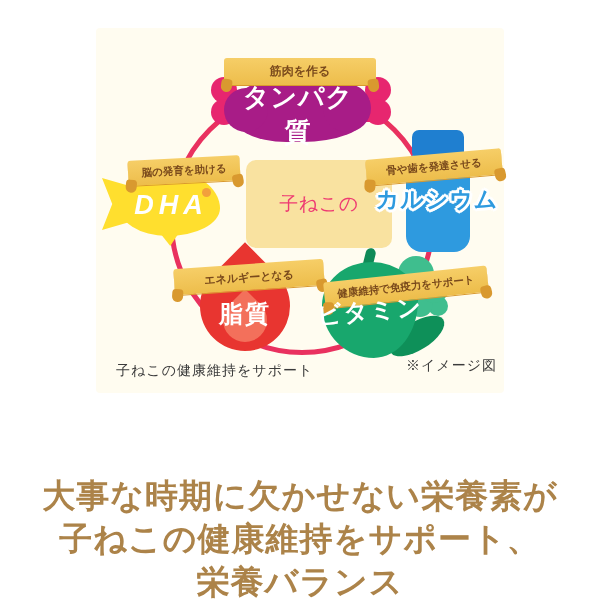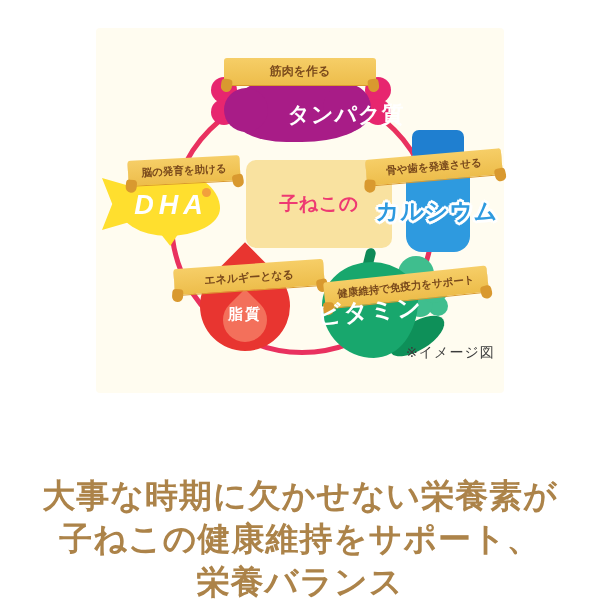--- a/index.html
+++ b/index.html
@@ -33,74 +33,74 @@
   .bone-knob { width:26px; height:26px; border-radius:50%; background:#E7266F; }
   .bk1 { left:115px; top:49px; } .bk2 { left:115px; top:71px; }
   .bk3 { left:269px; top:49px; } .bk4 { left:269px; top:71px; }
   .meat { left:134px; top:50px; width:136px; height:64px; background:#A81C87;
           border-radius:42% 46% 50% 44% / 58% 62% 42% 48%; }
   .meat::before { content:""; position:absolute; left:-6px; top:10px; width:44px; height:44px;
           border-radius:50%; background:#A81C87; }
   .meat::after  { content:""; position:absolute; right:-5px; top:6px; width:48px; height:48px;
           border-radius:50%; background:#A81C87; }
   .protein-ribbon { left:128px; top:30px; width:152px; height:27px; font-size:12px; }
-  .protein-label  { left:134px; top:58px; width:136px; height:58px; font-size:22px; letter-spacing:1px;margin-left:48px; }
+  .protein-label  { left:134px; top:58px; width:136px; height:58px; font-size:26px; letter-spacing:1px; }
 
   
   .bottle-cap  { left:316px; top:102px; width:52px; height:26px; background:#1F7FD0; border-radius:7px 7px 4px 4px; }
   .bottle-body { left:310px; top:124px; width:64px; height:100px; background:#2E9ADF; border-radius:16px; }
   .bottle-drip { left:318px; top:124px; width:15px; height:15px; background:#1F7FD0; border-radius:50%;
                  box-shadow:17px 3px 0 #1F7FD0, 33px -1px 0 #1F7FD0; }
   .calcium-ribbon { left:270px; top:126px; width:136px; height:26px; transform:rotate(-5deg); font-size:10.5px; }
-  .calcium-label  { left:266px; top:166px; width:150px; height:34px; font-size:23px; color:#2E9ADF; letter-spacing:1px;
+  .calcium-label  { left:266px; top:154px; width:150px; height:34px; font-size:23px; color:#2E9ADF; letter-spacing:1px;
                  text-shadow:-2px -2px 0 #fff, 2px -2px 0 #fff, -2px 2px 0 #fff, 2px 2px 0 #fff,
                               0 -3px 0 #fff, 0 3px 0 #fff, -3px 0 0 #fff, 3px 0 0 #fff; }
 
   
   .fish-body { left:22px; top:142px; width:102px; height:66px; background:#FFDF2E;
                border-radius:46% 54% 52% 48% / 52% 58% 42% 48%; }
   .fish-tail { left:6px; top:150px; width:32px; height:52px; background:#FFDF2E;
                clip-path:polygon(100% 18%, 0 0, 32% 50%, 0 100%, 100% 82%); }
   .fish-fin  { left:60px; top:200px; width:26px; height:18px; background:#FFDF2E;
                clip-path:polygon(0 0, 100% 0, 55% 100%); }
   .fish-eye  { left:106px; top:160px; width:9px; height:9px; border-radius:50%; background:#F2A03C; z-index:3; }
   .dha-ribbon { left:32px; top:130px; width:112px; height:25px; transform:rotate(-3deg); font-size:10.5px; }
   .dha-label  { left:20px; top:158px; width:110px; height:38px; font-size:27px; letter-spacing:5px;font-style:italic; }
 
   
   .flame       { left:104px; top:233px; width:90px; height:90px; background:#E83530;
                  border-radius:0 50% 50% 50%; transform:rotate(45deg); }
   .flame-inner { left:127px; top:270px; width:44px; height:44px; background:#F3705B;
                  border-radius:0 50% 50% 50%; transform:rotate(45deg); z-index:3; }
   .fat-ribbon { left:78px; top:236px; width:150px; height:26px; transform:rotate(-4deg); }
-  .fat-label  { left:104px; top:266px; width:90px; height:40px; font-size:15px; letter-spacing:2px; }
+  .fat-label  { left:104px; top:266px; width:90px; height:40px; font-size:24px; letter-spacing:2px; }
 
   
   .pumpkin { left:226px; top:234px; width:96px; height:96px; background:#18A76D;
              border-radius:52% 48% 46% 54% / 45% 40% 60% 55%; }
   .pumpkin-stem { left:268px; top:220px; width:10px; height:24px; background:#0F8A57;
              border-radius:5px; transform:rotate(14deg); }
   .leaf { left:290px; top:294px; width:62px; height:28px; background:#0E9059;
           border-radius:50%; transform:rotate(-32deg); }
   .broccoli { left:302px; top:228px; width:36px; height:36px; background:#3FBE8E; border-radius:50%;
           box-shadow:18px 14px 0 -3px #3FBE8E, 4px 30px 0 -5px #3FBE8E, 22px 32px 0 -8px #3FBE8E; }
   .vitamin-ribbon { left:228px; top:246px; width:164px; height:26px; transform:rotate(-6deg); font-size:10.5px; }
   .vitamin-label  { left:212px; top:264px; width:124px; height:38px; font-size:24px; letter-spacing:2px;
                     transform:rotate(-5deg); }
 
   
   .center-box { position:absolute; z-index:3; left:150px; top:132px; width:146px; height:88px;
                 background:#F9E2A0; border-radius:10px; display:flex; flex-direction:column;
                 align-items:center; justify-content:center;
-                color:#EE3A72; font-size:19px; font-weight:700; line-height:1.42; letter-spacing:0.5px; }
+                color:#EE3A72; font-size:19px; font-weight:400; line-height:1.42; letter-spacing:0.5px; }
 
   
   .caption { position:absolute; z-index:5; color:#3B3B3B; font-size:14px; letter-spacing:1px; }
   .caption-left  { left:20px; top:334px; }
-  .caption-right { left:310px; top:316px; }
+  .caption-right { left:310px; top:329px;font-family:Liberation Mono, monospace; }
 
   
   .headline { position:absolute; left:0; top:448px; width:600px; text-align:center;
               color:#AC8349; font-size:33px; font-weight:800; line-height:1.3; letter-spacing:1px;margin-top:27px; }
 </style>
 </head>
 <body>
 
 <div class="page">
   <div class="panel">
@@ -138,20 +138,21 @@
     <div class="ribbon fat-ribbon">エネルギーとなる</div>
     <div class="labeltx fat-label">脂質</div>
 
     <div class="shape broccoli"></div>
     <div class="shape pumpkin-stem"></div>
     <div class="shape leaf"></div>
     <div class="shape pumpkin"></div>
     <div class="ribbon vitamin-ribbon">健康維持で免疫力をサポート</div>
     <div class="labeltx vitamin-label">ビタミン</div>
 
+    <div class="caption caption-left">子ねこの健康維持をサポート</div>
     <div class="caption caption-right">※イメージ図</div>
   </div>
 
   <div class="headline">
     <div>大事な時期に欠かせない栄養素が</div>
     <div>子ねこの健康維持をサポート、</div>
     <div>栄養バランス</div>
   </div>
 </div>
 

